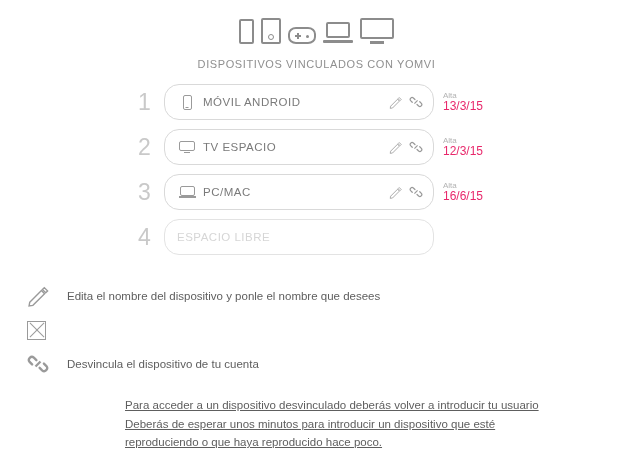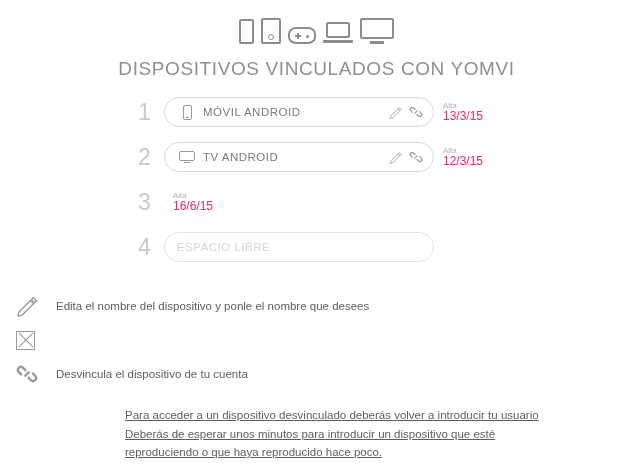--- a/index.html
+++ b/index.html
@@ -132,21 +132,21 @@
     left: 10px;
     bottom: 0;
     width: 14px;
     height: 3px;
     background: #8c8c8c;
   }
 
   
   .headline {
     text-align: center;
-    font-size: 19px;
+    font-size: 11px;
     letter-spacing: 0.6px;
     color: #8f8f8f;
     margin-top: 14px;
   }
 
   
   .device-list {
     margin-top: 12px;
     padding-left: 138px;
   }
@@ -158,21 +158,21 @@
   }
   .row-num {
     width: 26px;
     font-size: 23px;
     color: #c9c9c9;
     text-align: left;
     line-height: 1;
   }
   .row-box {
     width: 270px;
-    height: 30px;
+    height: 36px;
     border: 1px solid #d9d9d9;
     border-radius: 15px;
     display: flex;
     align-items: center;
     padding: 0 10px 0 12px;
     box-sizing: border-box;
     background: #fff;
   }
   .row-box.empty {
     border-color: #e3e3e3;
@@ -265,21 +265,21 @@
   .mini-pc .b {
     position: absolute;
     left: 0; bottom: 1px;
     width: 17px; height: 1.5px;
     background: #9a9a9a;
   }
 
   
   .legend {
     margin-top: 22px;
-    padding-left: 16px;
+    padding-left: 27px;
   }
   .legend-row {
     display: flex;
     align-items: center;
     height: 34px;
   }
   .legend-ico {
     width: 40px;
     display: flex;
     align-items: center;
@@ -374,41 +374,61 @@
 
   <div class="device-row">
     <div class="row-num">2</div>
     <div class="row-box">
       <span class="row-icon">
         <span class="mini mini-tv">
             <span class="s"></span>
             <span class="b"></span>
           </span>
       </span>
-      <span class="row-label">TV ANDROID</span>
+      <span class="row-label">TV ESPACIO</span>
       <span class="row-actions">
         <svg width="13" height="13" viewBox="0 0 16 16">
           <path d="M2 12.5 L10.5 4 L12.8 6.3 L4.3 14.8 L1.5 15.2 Z" fill="none" stroke="#9a9a9a" stroke-width="1"></path>
           <path d="M11.2 3.3 L12.6 1.9 L15 4.3 L13.6 5.7 Z" fill="none" stroke="#9a9a9a" stroke-width="1"></path>
         </svg>
         <svg width="14" height="14" viewBox="0 0 16 16">
           <path d="M6.2 9.8 L9.8 6.2" stroke="#9a9a9a" stroke-width="1.4" fill="none"></path>
           <path d="M9.2 10.8 L11 12.6 a2.2 2.2 0 0 0 3.1 -3.1 L12.3 7.7" stroke="#9a9a9a" stroke-width="1.4" fill="none" stroke-linecap="round"></path>
           <path d="M6.8 5.2 L5 3.4 a2.2 2.2 0 0 0 -3.1 3.1 L3.7 8.3" stroke="#9a9a9a" stroke-width="1.4" fill="none" stroke-linecap="round"></path>
         </svg>
       </span>
     </div>
     <div class="date-col">
       <div class="date-alta">Alta</div>
       <div class="date-val">12/3/15</div>
     </div>
   </div>
 
   <div class="device-row">
     <div class="row-num">3</div>
+    <div class="row-box">
+      <span class="row-icon">
+        <span class="mini mini-pc">
+            <span class="s"></span>
+            <span class="b"></span>
+          </span>
+      </span>
+      <span class="row-label">PC/MAC</span>
+      <span class="row-actions">
+        <svg width="13" height="13" viewBox="0 0 16 16">
+          <path d="M2 12.5 L10.5 4 L12.8 6.3 L4.3 14.8 L1.5 15.2 Z" fill="none" stroke="#9a9a9a" stroke-width="1"></path>
+          <path d="M11.2 3.3 L12.6 1.9 L15 4.3 L13.6 5.7 Z" fill="none" stroke="#9a9a9a" stroke-width="1"></path>
+        </svg>
+        <svg width="14" height="14" viewBox="0 0 16 16">
+          <path d="M6.2 9.8 L9.8 6.2" stroke="#9a9a9a" stroke-width="1.4" fill="none"></path>
+          <path d="M9.2 10.8 L11 12.6 a2.2 2.2 0 0 0 3.1 -3.1 L12.3 7.7" stroke="#9a9a9a" stroke-width="1.4" fill="none" stroke-linecap="round"></path>
+          <path d="M6.8 5.2 L5 3.4 a2.2 2.2 0 0 0 -3.1 3.1 L3.7 8.3" stroke="#9a9a9a" stroke-width="1.4" fill="none" stroke-linecap="round"></path>
+        </svg>
+      </span>
+    </div>
     <div class="date-col">
       <div class="date-alta">Alta</div>
       <div class="date-val">16/6/15</div>
     </div>
   </div>
 
   <div class="device-row">
     <div class="row-num">4</div>
     <div class="row-box empty">
       <span class="row-label free">ESPACIO LIBRE</span>

